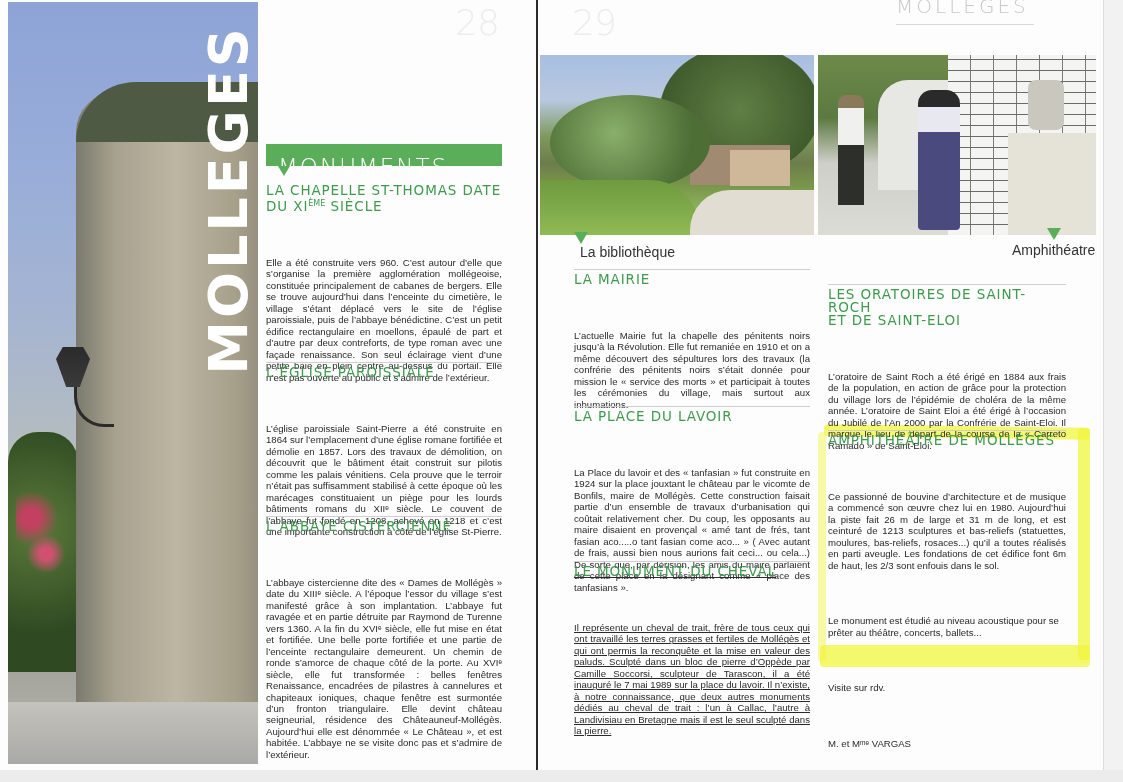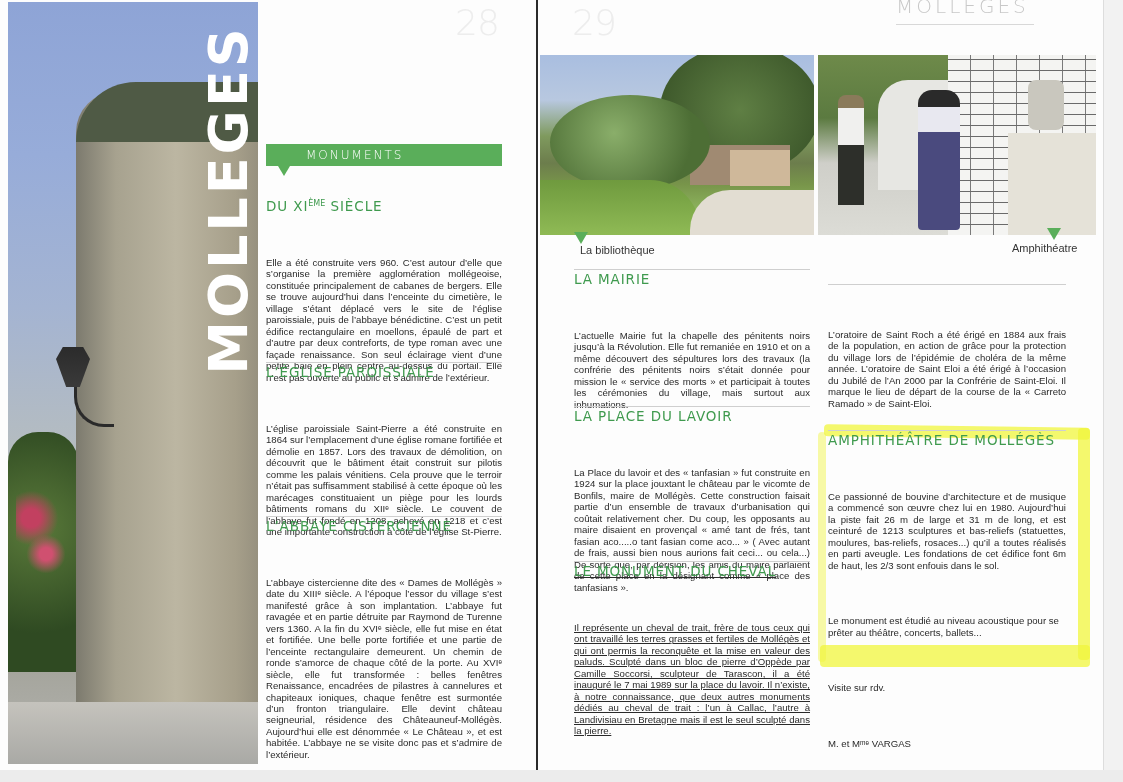--- a/index.html
+++ b/index.html
@@ -24,21 +24,21 @@
   .flowers { position: absolute; left: 8px; top: 480px; width: 50px; height: 120px; background: radial-gradient(circle at 30% 30%, #c24060 10%, transparent 30%), radial-gradient(circle at 60% 60%, #d05070 8%, transparent 25%); }
   .street-lamp { position: absolute; left: 48px; top: 345px; width: 34px; height: 40px; background: linear-gradient(180deg,#2b2b2b,#3a3a3a); clip-path: polygon(20% 0,80% 0,100% 30%,70% 100%,30% 100%,0 30%); }
   .lamp-arm { position: absolute; left: 66px; top: 385px; width: 40px; height: 40px; border-left: 3px solid #2a2a2a; border-bottom: 3px solid #2a2a2a; border-radius: 0 0 0 30px; }
   .ground { position: absolute; left: 0; top: 700px; width: 250px; height: 62px; background: linear-gradient(180deg,#c5c3bd,#a9a9a5); }
   .vertical-title { position: absolute; left: 203px; top: 50px; width: 50px; height: 300px; }
   .vertical-title span { position: absolute; left: 50%; top: 50%; transform: translate(-50%,-50%) rotate(-90deg); white-space: nowrap;
     font-family: "DejaVu Sans", sans-serif; font-weight: 700; font-size: 54px; color: #fff; letter-spacing: 3px; }
 
   
   .banner { position: absolute; left: 266px; top: 144px; width: 236px; height: 22px; background: #5aae5a; }
-  .banner span { position: absolute; left: 12px; top: 0; font-size: 12px; line-height: 22px; color: #fff; font-weight: 200; letter-spacing: 2px; margin-left: 28px; }
+  .banner span { position: absolute; left: 12px; top: 12px; font-size: 23px; line-height: 22px; color: #fff; font-weight: 200; letter-spacing: 2px; }
   .banner-tip { position: absolute; left: 278px; top: 166px; width: 0; height: 0; border-left: 6px solid transparent; border-right: 6px solid transparent; border-top: 10px solid #5aae5a; }
 
   .article { position: absolute; }
   .article .rule { height: 1px; background: #cfcfcf; margin-bottom: 3px; }
   .article h2 { font-family: "DejaVu Sans", sans-serif; font-weight: 400; color: #3f9a4e; font-size: 13.5px; line-height: 13px; letter-spacing: 0.9px; text-transform: uppercase; }
   .article h2 sup { font-size: 8px; vertical-align: 5px; letter-spacing: 0; }
   .article p { font-family: "Liberation Sans", sans-serif; font-size: 9.6px; line-height: 11.45px; color: #2a2a2a; text-align: justify; margin-top: 44px; }
   .article p.plain { text-align: left; }
 
   
@@ -55,21 +55,21 @@
     background: linear-gradient(180deg,#6e8a4a 0%,#5b7a40 35%,#cfcfc9 60%,#dcdcd6 100%); }
   .amp-wall { position: absolute; left: 130px; top: 0; width: 148px; height: 180px; background-color: #f4f4f2;
     background-image: repeating-linear-gradient(0deg, transparent 0 10px, #6a6a6a 10px 11px), repeating-linear-gradient(90deg, transparent 0 22px, #7a7a7a 22px 23px); }
   .amp-wall2 { position: absolute; left: 60px; top: 25px; width: 80px; height: 110px; background: #e7e7e3; border-radius: 30px 0 0 0; }
   .amp-man { position: absolute; left: 20px; top: 40px; width: 26px; height: 110px; background: linear-gradient(180deg,#8a7a5a 0 12%,#f0f0ee 12% 45%,#2d2f2a 45% 100%); border-radius: 8px 8px 0 0; }
   .amp-woman { position: absolute; left: 100px; top: 35px; width: 42px; height: 140px; background: linear-gradient(180deg,#2a2a2a 0 12%,#e8e8f0 12% 30%,#4a4a7e 30% 100%); border-radius: 14px 14px 4px 4px; }
   .amp-statue { position: absolute; left: 210px; top: 25px; width: 36px; height: 50px; background: #c9c7be; border-radius: 8px; }
   .amp-block { position: absolute; left: 190px; top: 78px; width: 88px; height: 102px; background: #e5e2d8; }
 
   .caption-tip { position: absolute; width: 0; height: 0; border-left: 7px solid transparent; border-right: 7px solid transparent; border-top: 12px solid #5aae5a; }
-  .caption { position: absolute; font-family: "Liberation Sans", sans-serif; font-size: 11px; color: #333; }
+  .caption { position: absolute; font-family: "Liberation Sans", sans-serif; font-size: 14px; color: #333; }
 
   .running-head { position: absolute; left: 896px; top: -6px; font-size: 20px; font-weight: 200; letter-spacing: 3px; color: #c8c8c8; }
   .running-rule { position: absolute; left: 896px; top: 24px; width: 138px; height: 1px; background: #d8d8d8; }
 
   
   .hl { position: absolute; background: rgba(240, 245, 60, 0.75); border-radius: 4px; }
 </style>
 </head>
 <body>
 
@@ -90,21 +90,21 @@
     <span>MOLLEGES</span>
   </div>
 
   <div class="banner">
     <span>MONUMENTS</span>
   </div>
   <div class="banner-tip"></div>
 
   <div class="article" style="left:266px; top:184px; width:236px;">
     <h2>
-      <br>
+      <span>LA CHAPELLE ST-THOMAS DATE</span><br>
       <span>DU XI</span><sup>ÈME</sup><span> SIÈCLE</span>
     </h2>
     <p>Elle a été construite vers 960. C’est autour d’elle que s’organise la première agglomération mollégeoise, constituée principalement de cabanes de bergers. Elle se trouve aujourd’hui dans l’enceinte du cimetière, le village s’étant déplacé vers le site de l’église paroissiale, puis de l’abbaye bénédictine. C’est un petit édifice rectangulaire en moellons, épaulé de part et d’autre par deux contreforts, de type roman avec une façade renaissance. Son seul éclairage vient d’une petite baie en plein centre au-dessus du portail. Elle n’est pas ouverte au public et s’admire de l’extérieur.</p>
   </div>
 
   <div class="article" style="left:266px; top:362px; width:236px;">
     <div class="rule"></div>
     <h2>L’ÉGLISE PAROISSIALE</h2>
     <p>L’église paroissiale Saint-Pierre a été construite en 1864 sur l’emplacement d’une église romane fortifiée et démolie en 1857. Lors des travaux de démolition, on découvrit que le bâtiment était construit sur pilotis comme les palais vénitiens. Cela prouve que le terroir n’était pas suffisamment stabilisé à cette époque où les marécages constituaient un piège pour les lourds bâtiments romans du XIIᵉ siècle. Le couvent de l’abbaye fut fondé en 1208, achevé en 1218 et c’est une importante construction à côté de l’église St-Pierre.</p>
   </div>
@@ -161,20 +161,24 @@
   </div>
 
   <div class="article" style="left:574px; top:561px; width:236px;text-decoration:underline;">
     <div class="rule"></div>
     <h2>LE MONUMENT DU CHEVAL</h2>
     <p>Il représente un cheval de trait, frère de tous ceux qui ont travaillé les terres grasses et fertiles de Mollégès et qui ont permis la reconquête et la mise en valeur des paluds. Sculpté dans un bloc de pierre d’Oppède par Camille Soccorsi, sculpteur de Tarascon, il a été inauguré le 7 mai 1989 sur la place du lavoir. Il n’existe, à notre connaissance, que deux autres monuments dédiés au cheval de trait : l’un à Callac, l’autre à Landivisiau en Bretagne mais il est le seul sculpté dans la pierre.</p>
   </div>
 
   <div class="article" style="left:828px; top:284px; width:238px;">
     <div class="rule"></div>
+    <h2>
+      <span>LES ORATOIRES DE SAINT-ROCH</span><br>
+      <span>ET DE SAINT-ELOI</span>
+    </h2>
     <p>L’oratoire de Saint Roch a été érigé en 1884 aux frais de la population, en action de grâce pour la protection du village lors de l’épidémie de choléra de la même année. L’oratoire de Saint Eloi a été érigé à l’occasion du Jubilé de l’An 2000 par la Confrérie de Saint-Eloi. Il marque le lieu de départ de la course de la « Carreto Ramado » de Saint-Eloi.</p>
   </div>
 
   <div class="article" style="left:828px; top:430px; width:238px;">
     <div class="rule"></div>
     <h2>AMPHITHÉÂTRE DE MOLLÉGÈS</h2>
     <p>Ce passionné de bouvine d’architecture et de musique a commencé son œuvre chez lui en 1980. Aujourd’hui la piste fait 26 m de large et 31 m de long, et est ceinturé de 1213 sculptures et bas-reliefs (statuettes, moulures, bas-reliefs, rosaces...) qu’il a toutes réalisés en parti aveugle. Les fondations de cet édifice font 6m de haut, les 2/3 sont enfouis dans le sol.</p>
     <p class="plain">Le monument est étudié au niveau acoustique pour se prêter au théâtre, concerts, ballets...</p>
     <p class="plain">Visite sur rdv.</p>
     <p class="plain">M. et Mᵐᵉ VARGAS</p>

